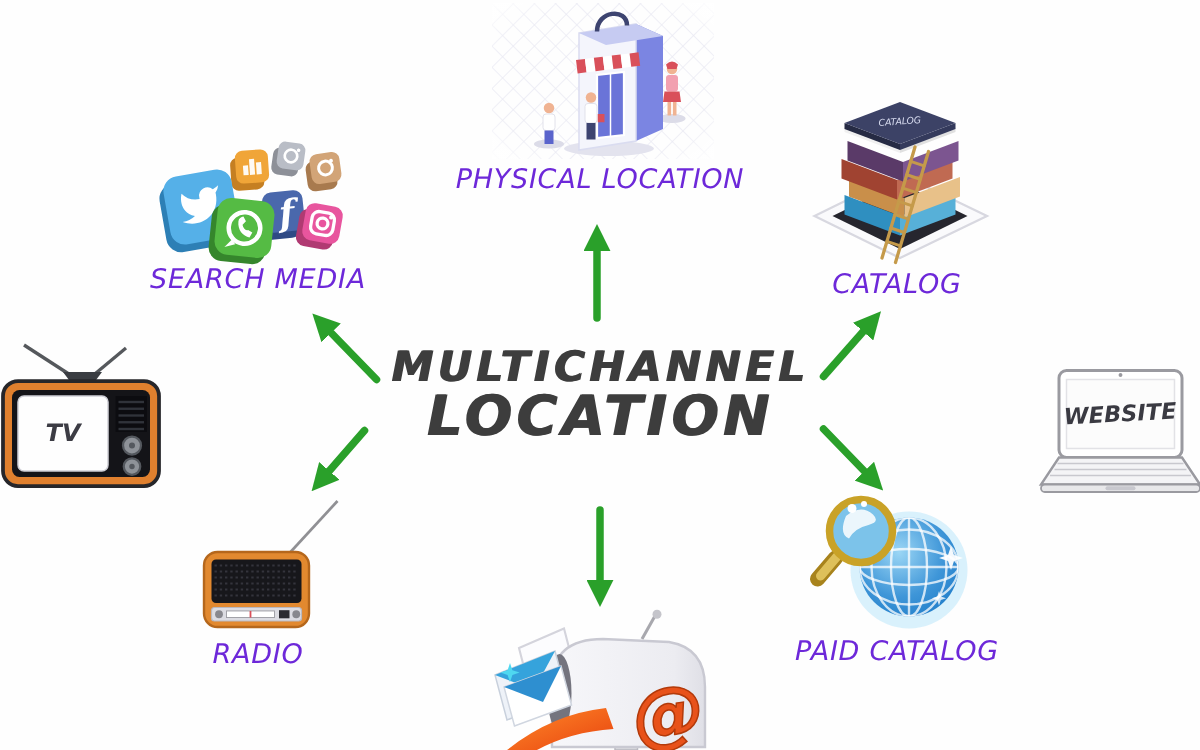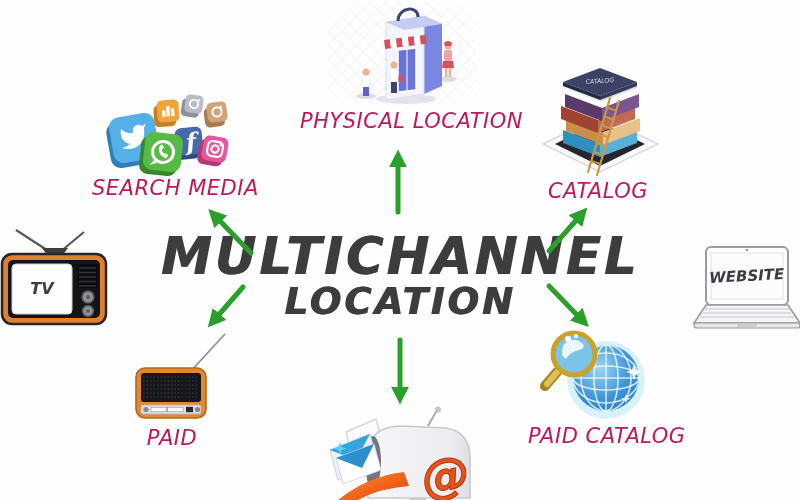--- a/index.html
+++ b/index.html
@@ -1,29 +1,29 @@
 <!DOCTYPE html>
 <html><head>
 <meta charset="utf-8">
 <style>
   html,body{margin:0;padding:0;background:#ffffff;}
   #canvas{position:relative;width:800px;height:500px;background:#fefefe;overflow:hidden;
           font-family:"DejaVu Sans","Liberation Sans",sans-serif;}
   .abs{position:absolute;}
   .channel-label{
     position:absolute;text-align:center;
-    font-style:italic;font-size:21px;letter-spacing:.5px;
-    color:#be185d;font-weight:500;white-space:nowrap;
+    font-style:italic;font-size:18px;letter-spacing:.5px;
+    color:#6d28d9;font-weight:500;white-space:nowrap;
   }
   .title-wrap{
     position:absolute;left:0;top:230px;width:800px;text-align:center;
     color:#3d3d3d;font-style:italic;font-weight:bold;line-height:1.04;
     letter-spacing:3px;
   }
-  .title-line1{font-size:51px;text-shadow:1px 0 0 #3d3d3d;}
+  .title-line1{font-size:28px;text-shadow:1px 0 0 #3d3d3d;}
   .title-line2{font-size:37px;text-shadow:1px 0 0 #3d3d3d;}
   svg{display:block;}
 </style>
 </head>
 <body>
 
 <div id="canvas">
 
   <div class="title-wrap">
     <div class="title-line1">MULTICHANNEL</div>
@@ -261,21 +261,21 @@
         <line x1="23" y1="67" x2="79" y2="67"></line>
       </g>
       <rect x="21" y="75" width="60" height="9" rx="2" fill="#dcdce2" stroke="#b8b8c0" stroke-width=".8"></rect>
       <circle cx="26" cy="79.5" r="2.6" fill="#88888e"></circle>
       <rect x="31" y="77.3" width="32" height="4.4" fill="#ffffff" stroke="#9a9aa0" stroke-width=".6"></rect>
       <line x1="47" y1="77.3" x2="47" y2="81.7" stroke="#d9505a" stroke-width="1.2"></line>
       <rect x="66" y="76.8" width="7" height="5.4" fill="#2a2a30"></rect>
       <circle cx="77.5" cy="79.5" r="2.6" fill="#88888e"></circle>
     </svg>
   </div>
-  <div class="channel-label" style="left:110px;top:426px;width:124px;">PAID</div>
+  <div class="channel-label" style="left:110px;top:426px;width:124px;">RADIO</div>
 
   <div class="abs" style="left:538px;top:328px;">
     <svg width="125" height="96" viewBox="0 0 125 96">
       <defs>
         <radialGradient id="globeGrad" cx="40%" cy="35%" r="75%">
           <stop offset="0%" stop-color="#9bd6f5"></stop>
           <stop offset="60%" stop-color="#3f96d8"></stop>
           <stop offset="100%" stop-color="#1f7cc9"></stop>
         </radialGradient>
         <clipPath id="globeClip">

